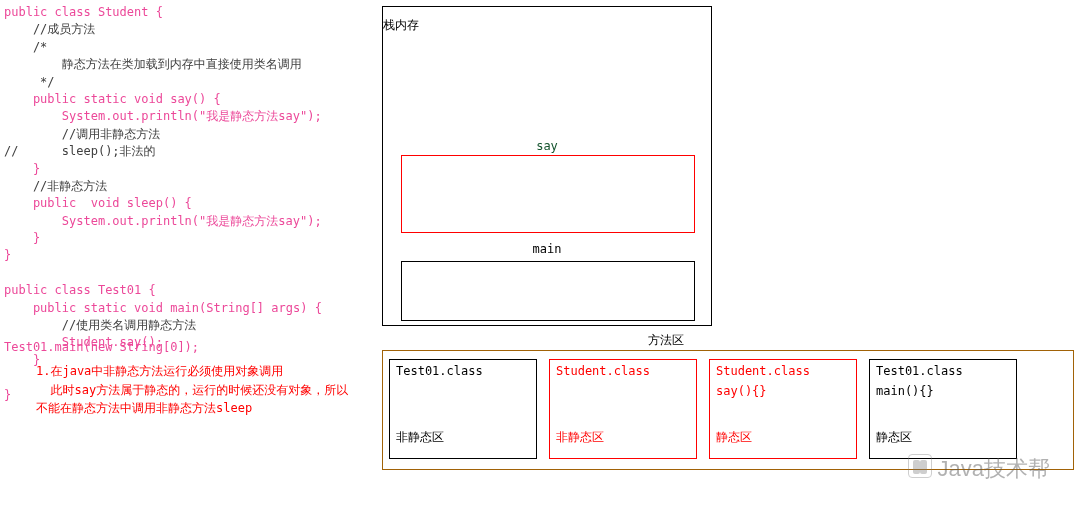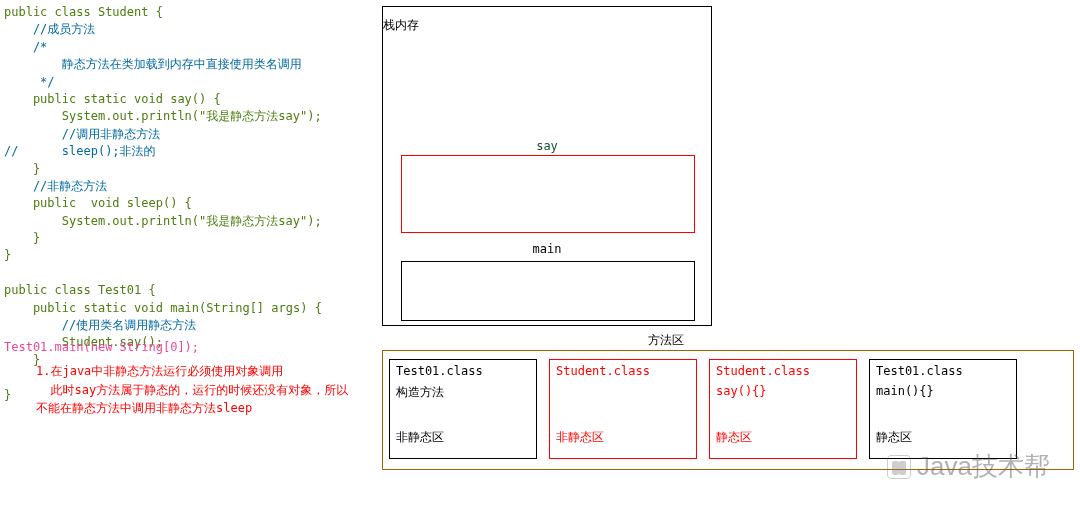--- a/index.html
+++ b/index.html
@@ -1,38 +1,38 @@
 <!DOCTYPE html>
 <html><head>
 <meta charset="utf-8">
 <style>
 *{box-sizing:border-box;margin:0;padding:0}
 body{font-family:"SimSun","NSimSun","宋体",monospace;font-size:12px;background:#fff;width:1080px;height:512px;position:relative;overflow:hidden}
 .code{position:absolute;left:4px;top:4px;white-space:pre;line-height:1.45;font-family:"NSimSun","宋体",monospace}
-.red{color:#0369a1}
-.blk{color:#4d7c0f}
+.red{color:#404040}
+.blk{color:#ec4899}
 .note-run{position:absolute;left:4px;top:340px;color:#ec4899;font-family:"NSimSun","宋体",monospace}
 .note-ex{position:absolute;left:4px;top:362px;color:#f00;width:320px;line-height:1.55}
 .stack{position:absolute;left:382px;top:6px;width:330px;height:320px;border:1px solid #000}
 .stack-title{text-align:left;margin-top:10px}
 .say-lbl{position:absolute;left:50%;transform:translateX(-50%);top:132px;color:#14532d}
 .say-box{position:absolute;left:18px;top:148px;width:294px;height:78px;border:1px solid #f00}
 .main-lbl{position:absolute;left:50%;transform:translateX(-50%);top:235px}
 .main-box{position:absolute;left:18px;top:254px;width:294px;height:60px;border:1px solid #000}
 .method-title{position:absolute;left:648px;top:332px}
 .method-area{position:absolute;left:382px;top:350px;width:692px;height:120px;border:1px solid #a16207}
 .mbox{position:absolute;border:1px solid;width:148px}
 .mbox .t{padding:4px 6px}
 .mbox .mid{padding:2px 6px}
 .mbox .btm{position:absolute;bottom:12px;left:6px}
 .b1{left:6px;top:8px;height:100px;border-color:#000;color:#000}
 .b2{left:166px;top:8px;height:100px;border-color:#f00;color:#f00}
 .b3{left:326px;top:8px;height:100px;border-color:#f00;color:#f00}
 .b4{left:486px;top:8px;height:100px;border-color:#000;color:#000}
-.watermark{position:absolute;right:30px;bottom:28px;font-size:26px;color:#555;opacity:.45;display:flex;align-items:center;gap:6px;font-family:sans-serif}
+.watermark{position:absolute;right:30px;bottom:28px;font-size:22px;color:#555;opacity:.45;display:flex;gap:6px;font-family:sans-serif}
 .wm-icon{width:24px;height:24px;border:1px solid #777;border-radius:4px;position:relative;opacity:.8}
 .wm-icon:before,.wm-icon:after{content:"";position:absolute;background:#777;border-radius:2px}
 .wm-icon:before{left:4px;top:5px;width:7px;height:14px}
 .wm-icon:after{right:4px;top:5px;width:7px;height:14px}
 </style>
 </head>
 <body>
 
 <div class="code" id="code"><div class="blk">public class Student {</div><div class="red">    //成员方法</div><div class="red">    /*</div><div class="red">        静态方法在类加载到内存中直接使用类名调用</div><div class="red">     */</div><div class="blk">    public static void say() {</div><div class="blk">        System.out.println("我是静态方法say");</div><div class="red">        //调用非静态方法</div><div class="red">//      sleep();非法的</div><div class="blk">    }</div><div class="red">    //非静态方法</div><div class="blk">    public  void sleep() {</div><div class="blk">        System.out.println("我是静态方法say");</div><div class="blk">    }</div><div class="blk">}</div><div class="blk">&nbsp;</div><div class="blk">public class Test01 {</div><div class="blk">    public static void main(String[] args) {</div><div class="red">        //使用类名调用静态方法</div><div class="blk">        Student.say();</div><div class="blk">    }</div><div class="blk">&nbsp;</div><div class="blk">}</div></div>
 
@@ -45,21 +45,20 @@
   <div class="say-lbl">say</div>
   <div class="say-box"></div>
   <div class="main-lbl">main</div>
   <div class="main-box"></div>
 </div>
 
 <div class="method-title">方法区</div>
 <div class="method-area">
   <div class="mbox b1">
     <div class="t">Test01.class</div>
-    <div class="mid">构造方法</div>
     <div class="btm">非静态区</div>
   </div>
   <div class="mbox b2">
     <div class="t">Student.class</div>
     <div class="btm">非静态区</div>
   </div>
   <div class="mbox b3">
     <div class="t">Student.class</div>
     <div class="mid">say(){}</div>
     <div class="btm">静态区</div>

